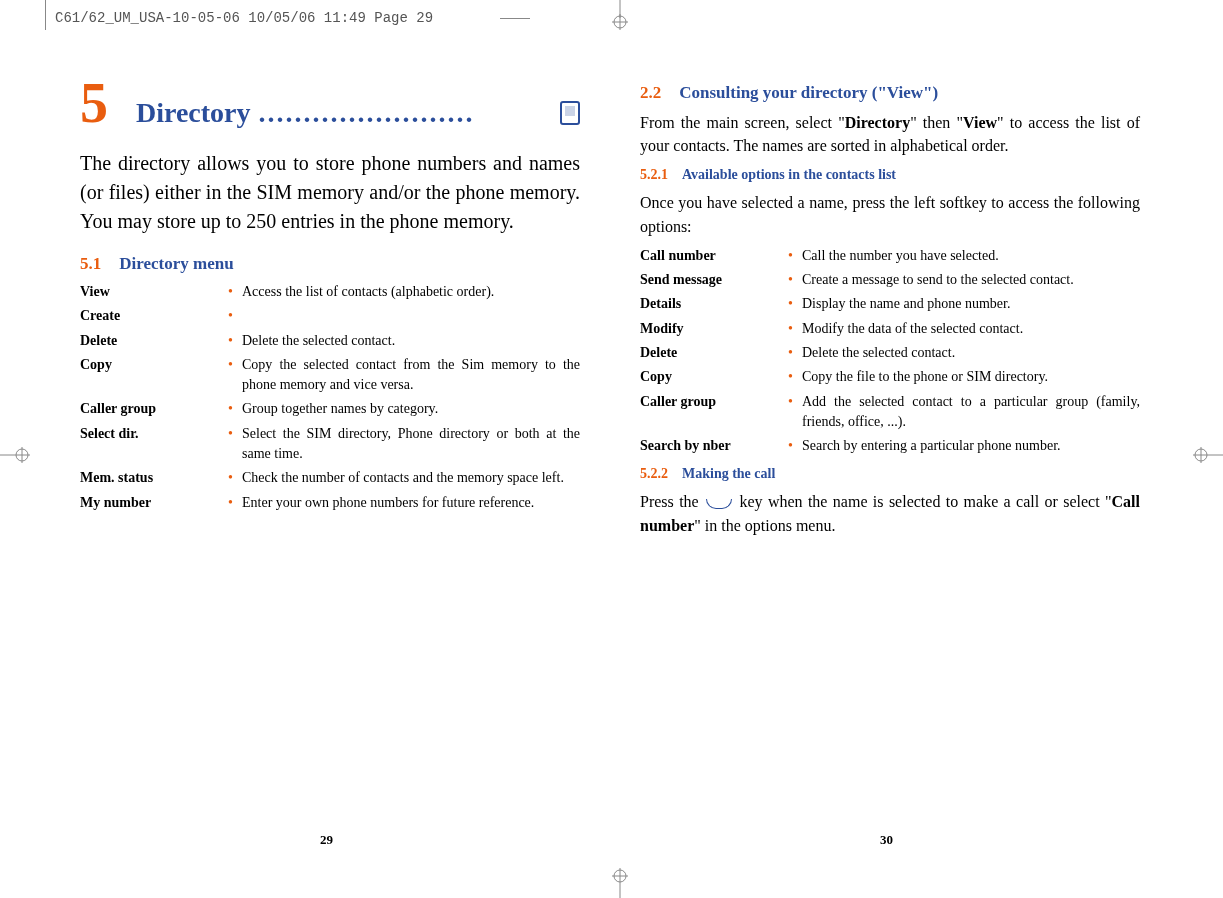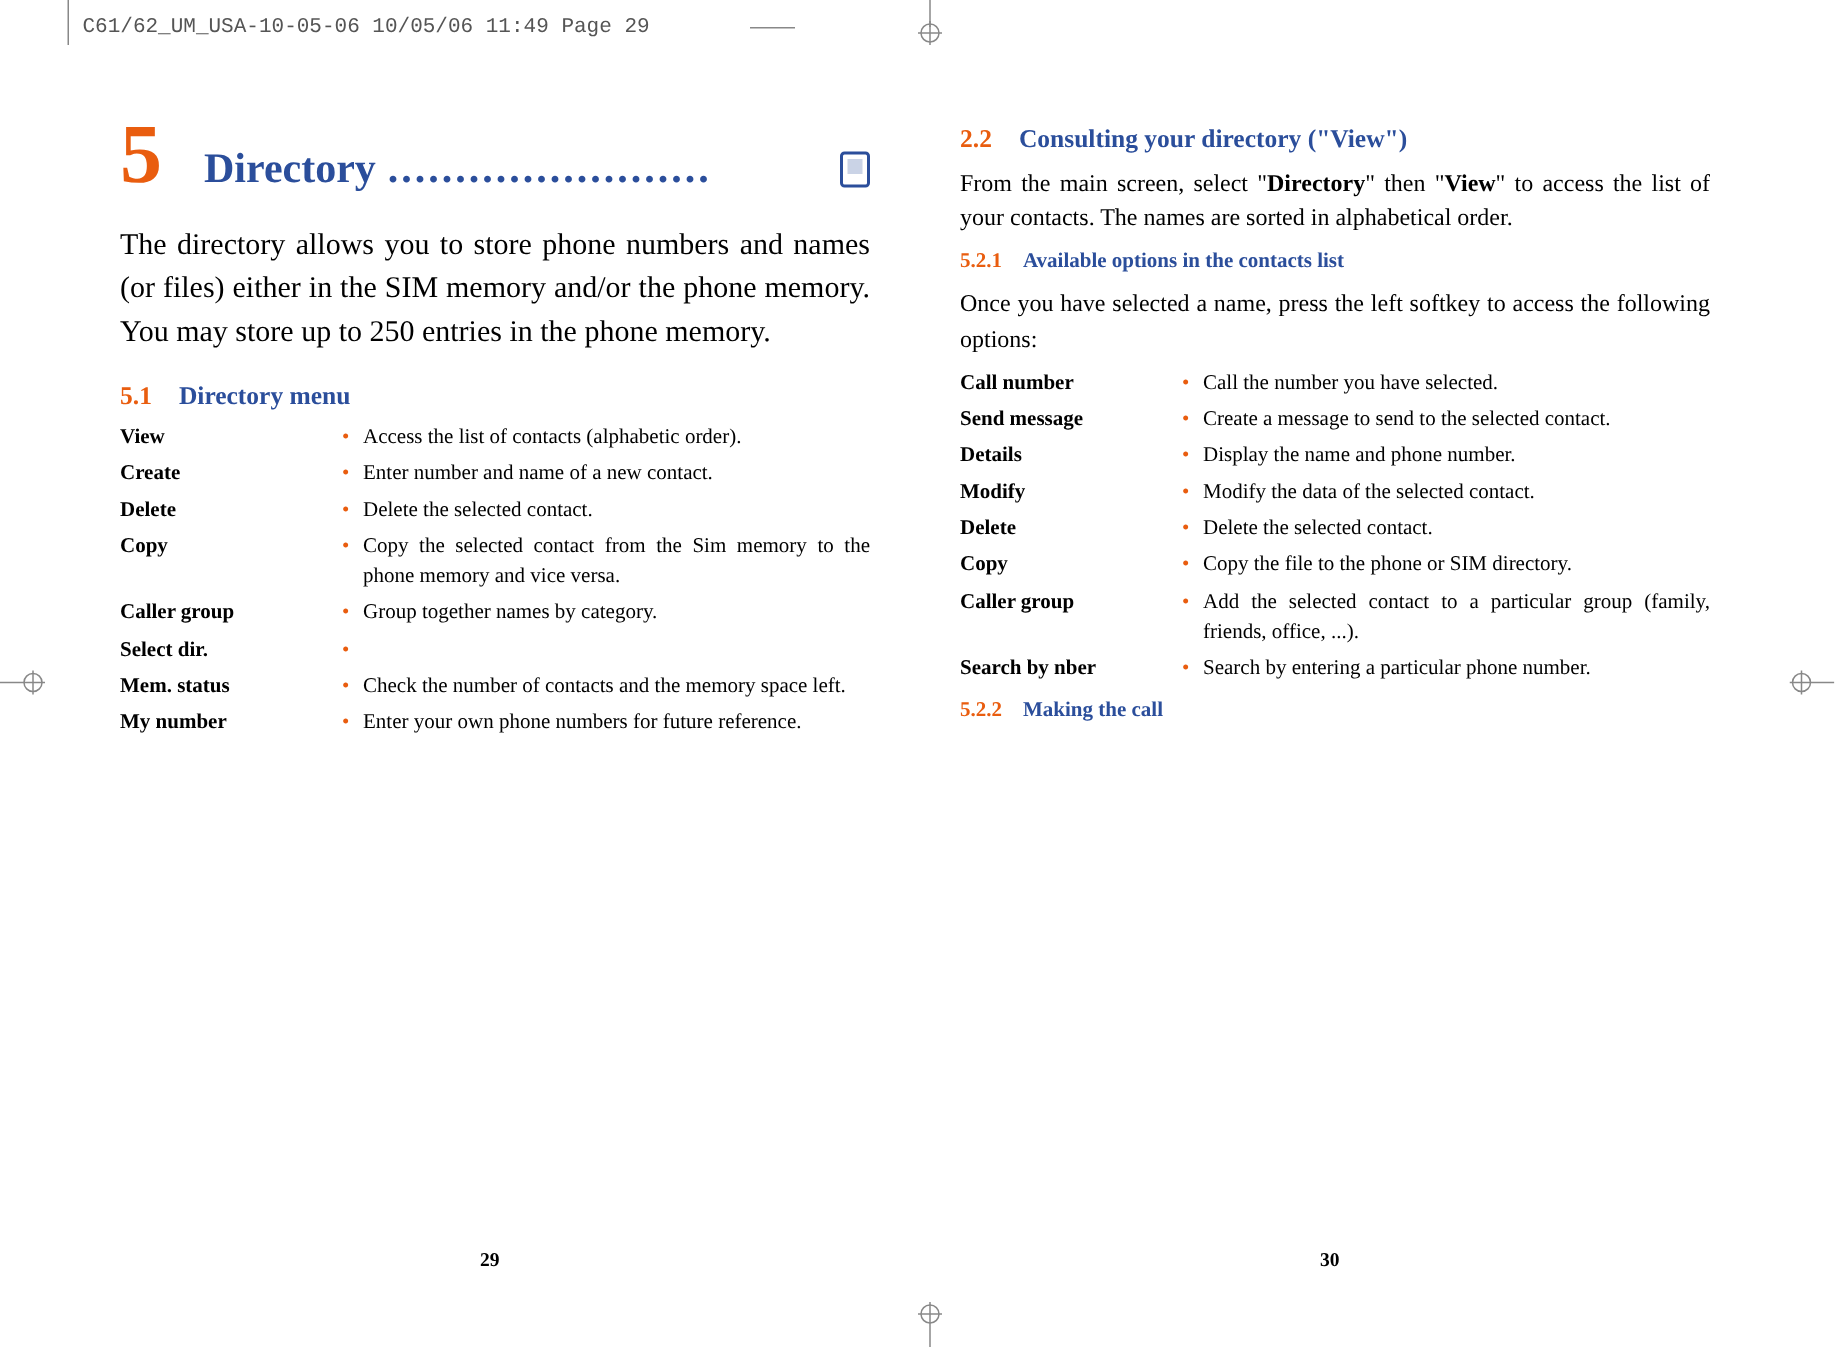--- a/index.html
+++ b/index.html
@@ -231,40 +231,40 @@
   </h3>
   <div id="left-items">
       <div class="def-row">
         <div class="def-term">View</div>
         <div class="bullet">•</div>
         <div class="def-desc">Access the list of contacts (alphabetic order).</div>
       </div>
       <div class="def-row">
         <div class="def-term">Create</div>
         <div class="bullet">•</div>
-        <div class="def-desc">Enter number and name of a new contact.</div>
       </div>
       <div class="def-row">
         <div class="def-term">Delete</div>
         <div class="bullet">•</div>
         <div class="def-desc">Delete the selected contact.</div>
       </div>
       <div class="def-row">
         <div class="def-term">Copy</div>
         <div class="bullet">•</div>
         <div class="def-desc">Copy the selected contact from the Sim memory to the phone memory and vice versa.</div>
       </div>
       <div class="def-row">
         <div class="def-term">Caller group</div>
         <div class="bullet">•</div>
         <div class="def-desc">Group together names by category.</div>
       </div>
       <div class="def-row">
         <div class="def-term">Select dir.</div>
         <div class="bullet">•</div>
+        <div class="def-desc">Select the SIM directory, Phone directory or both at the same time.</div>
       </div>
       <div class="def-row">
         <div class="def-term">Mem. status</div>
         <div class="bullet">•</div>
         <div class="def-desc">Check the number of contacts and the memory space left.</div>
       </div>
       <div class="def-row">
         <div class="def-term">My number</div>
         <div class="bullet">•</div>
         <div class="def-desc">Enter your own phone numbers for future reference.</div>
@@ -321,16 +321,19 @@
       </div>
       <div class="def-row">
         <div class="def-term">Search by nber</div>
         <div class="bullet">•</div>
         <div class="def-desc">Search by entering a particular phone number.</div>
       </div>
     </div>
   <h4 class="subsection-h">
     <span class="subsection-num">5.2.2</span><span>Making the call</span>
   </h4>
+  <p class="body-text">
+    <span>Press the </span><span class="key-icon"></span><span> key when the name is selected to make a call or select "</span><span class="bold">Call number</span><span>" in the options menu.</span>
+  </p>
 </div>
 
 <div class="page-num page-num-left">29</div>
 <div class="page-num page-num-right">30</div>
 
 </body></html>

